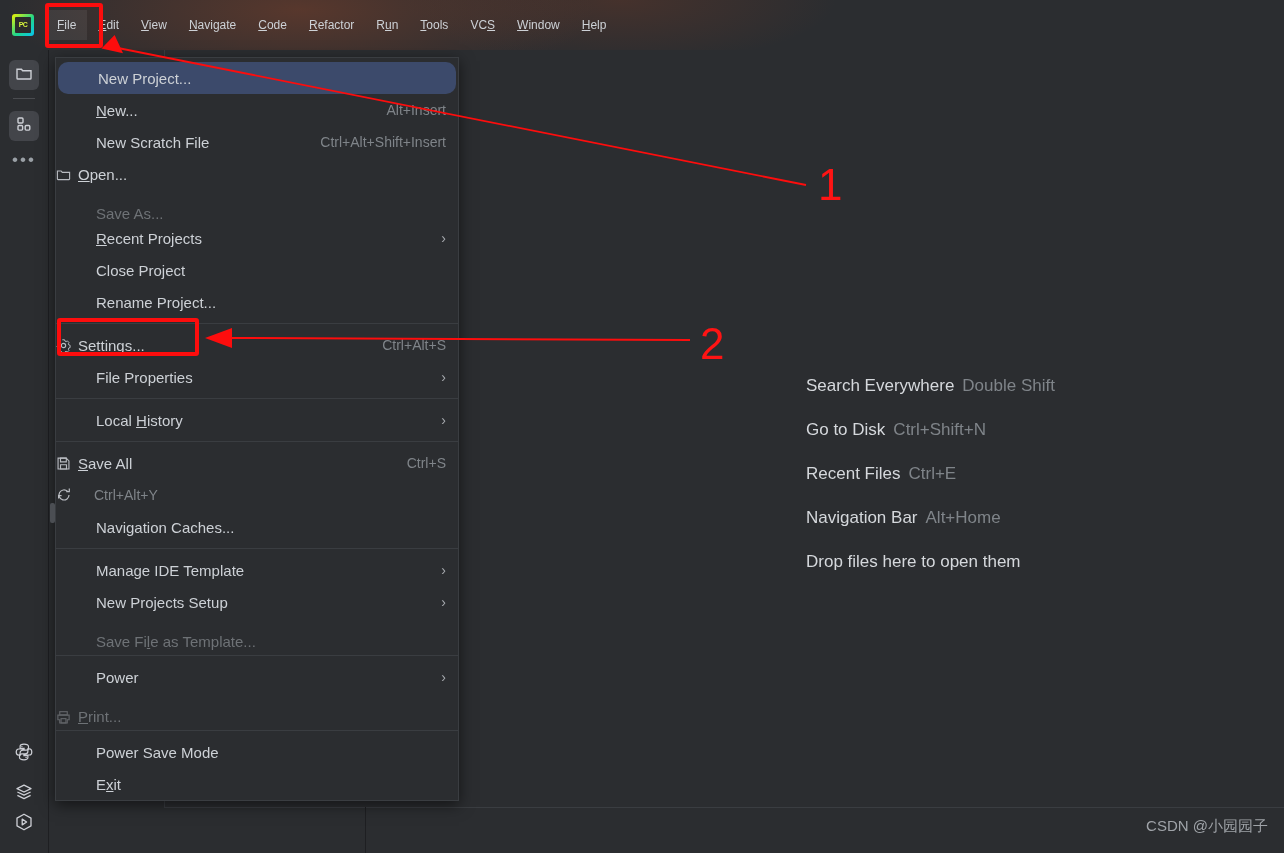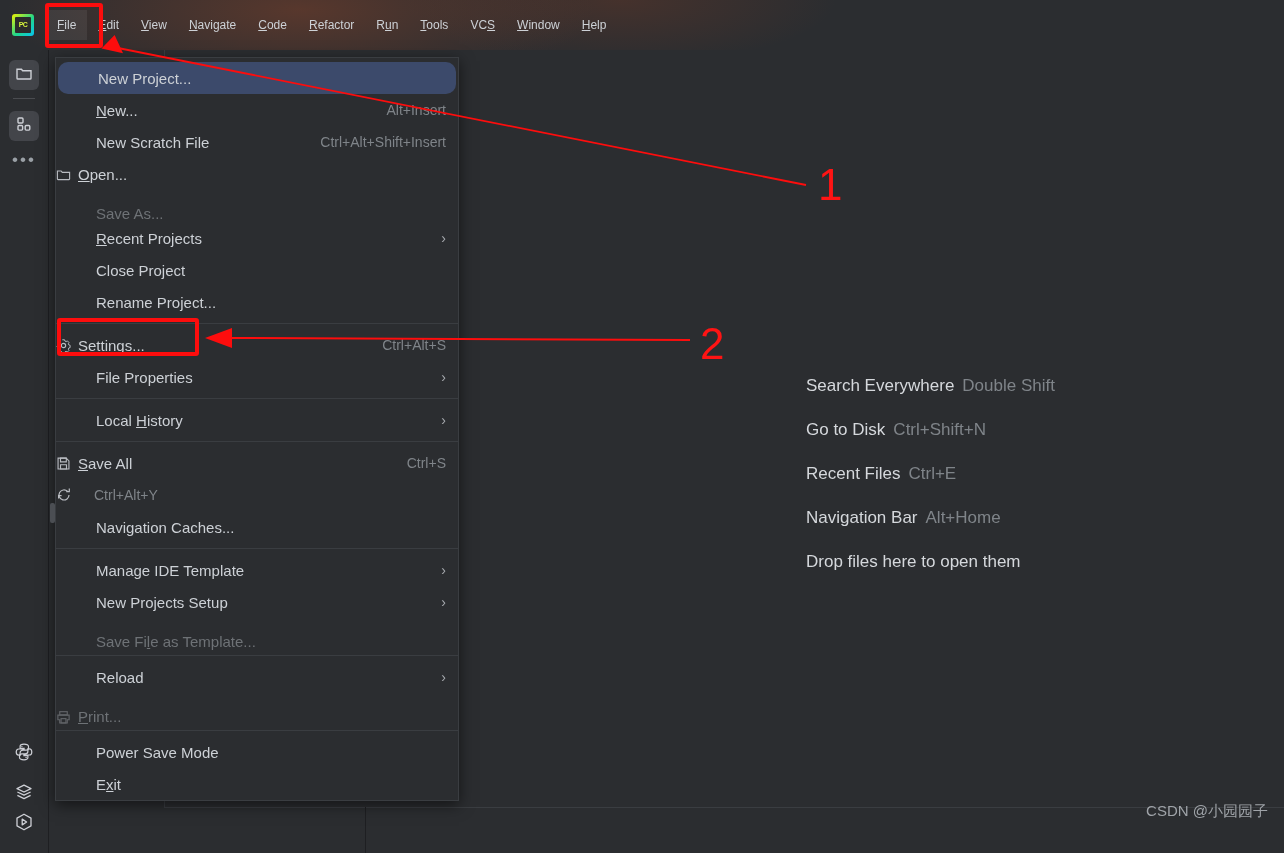--- a/index.html
+++ b/index.html
@@ -125,21 +125,21 @@
   .anno { position: absolute; left: 0; top: 0; width: 1284px; height: 853px;
           pointer-events: none; }
   .red-box {
     position: absolute; border: 4px solid #fd0d0d; border-radius: 3px;
   }
   .num {
     position: absolute; color: #ff1414; font-size: 44px; line-height: 44px;
     font-family: "Liberation Sans", sans-serif;
   }
   .watermark {
-    position: absolute; right: 16px; bottom: 32px;
+    position: absolute; right: 16px; bottom: 17px;
     color: #9fa3a8; font-size: 15px;
     font-family: "Liberation Sans", "DejaVu Sans", sans-serif;
   }
 </style>
 </head>
 <body>
 
 <div id="app">
 
   <div class="editor-area">
@@ -324,21 +324,21 @@
         </div>
         <div class="mrow pad-left">
           <span class="lbl">New Projects Setup</span>
           <span class="chev">›</span>
         </div>
         <div class="mrow disabled pad-left">
           <span class="lbl">Save Fi<span class="mn">l</span>e as Template...</span>
         </div>
         <div class="msep"></div>
         <div class="mrow pad-left">
-          <span class="lbl">Reload</span>
+          <span class="lbl">Power</span>
           <span class="chev">›</span>
         </div>
         <div class="mrow disabled">
           <span class="ico">
             <svg width="15" height="15" viewBox="0 0 16 16" fill="none" stroke="currentColor" stroke-width="1.2">
               <rect x="4" y="1.8" width="8" height="3.4"></rect>
               <path d="M2 5.4h12v5H12v3.4H4V10.4H2z"></path>
               <rect x="5.4" y="9.2" width="5.2" height="4.6"></rect>
             </svg>
           </span>

